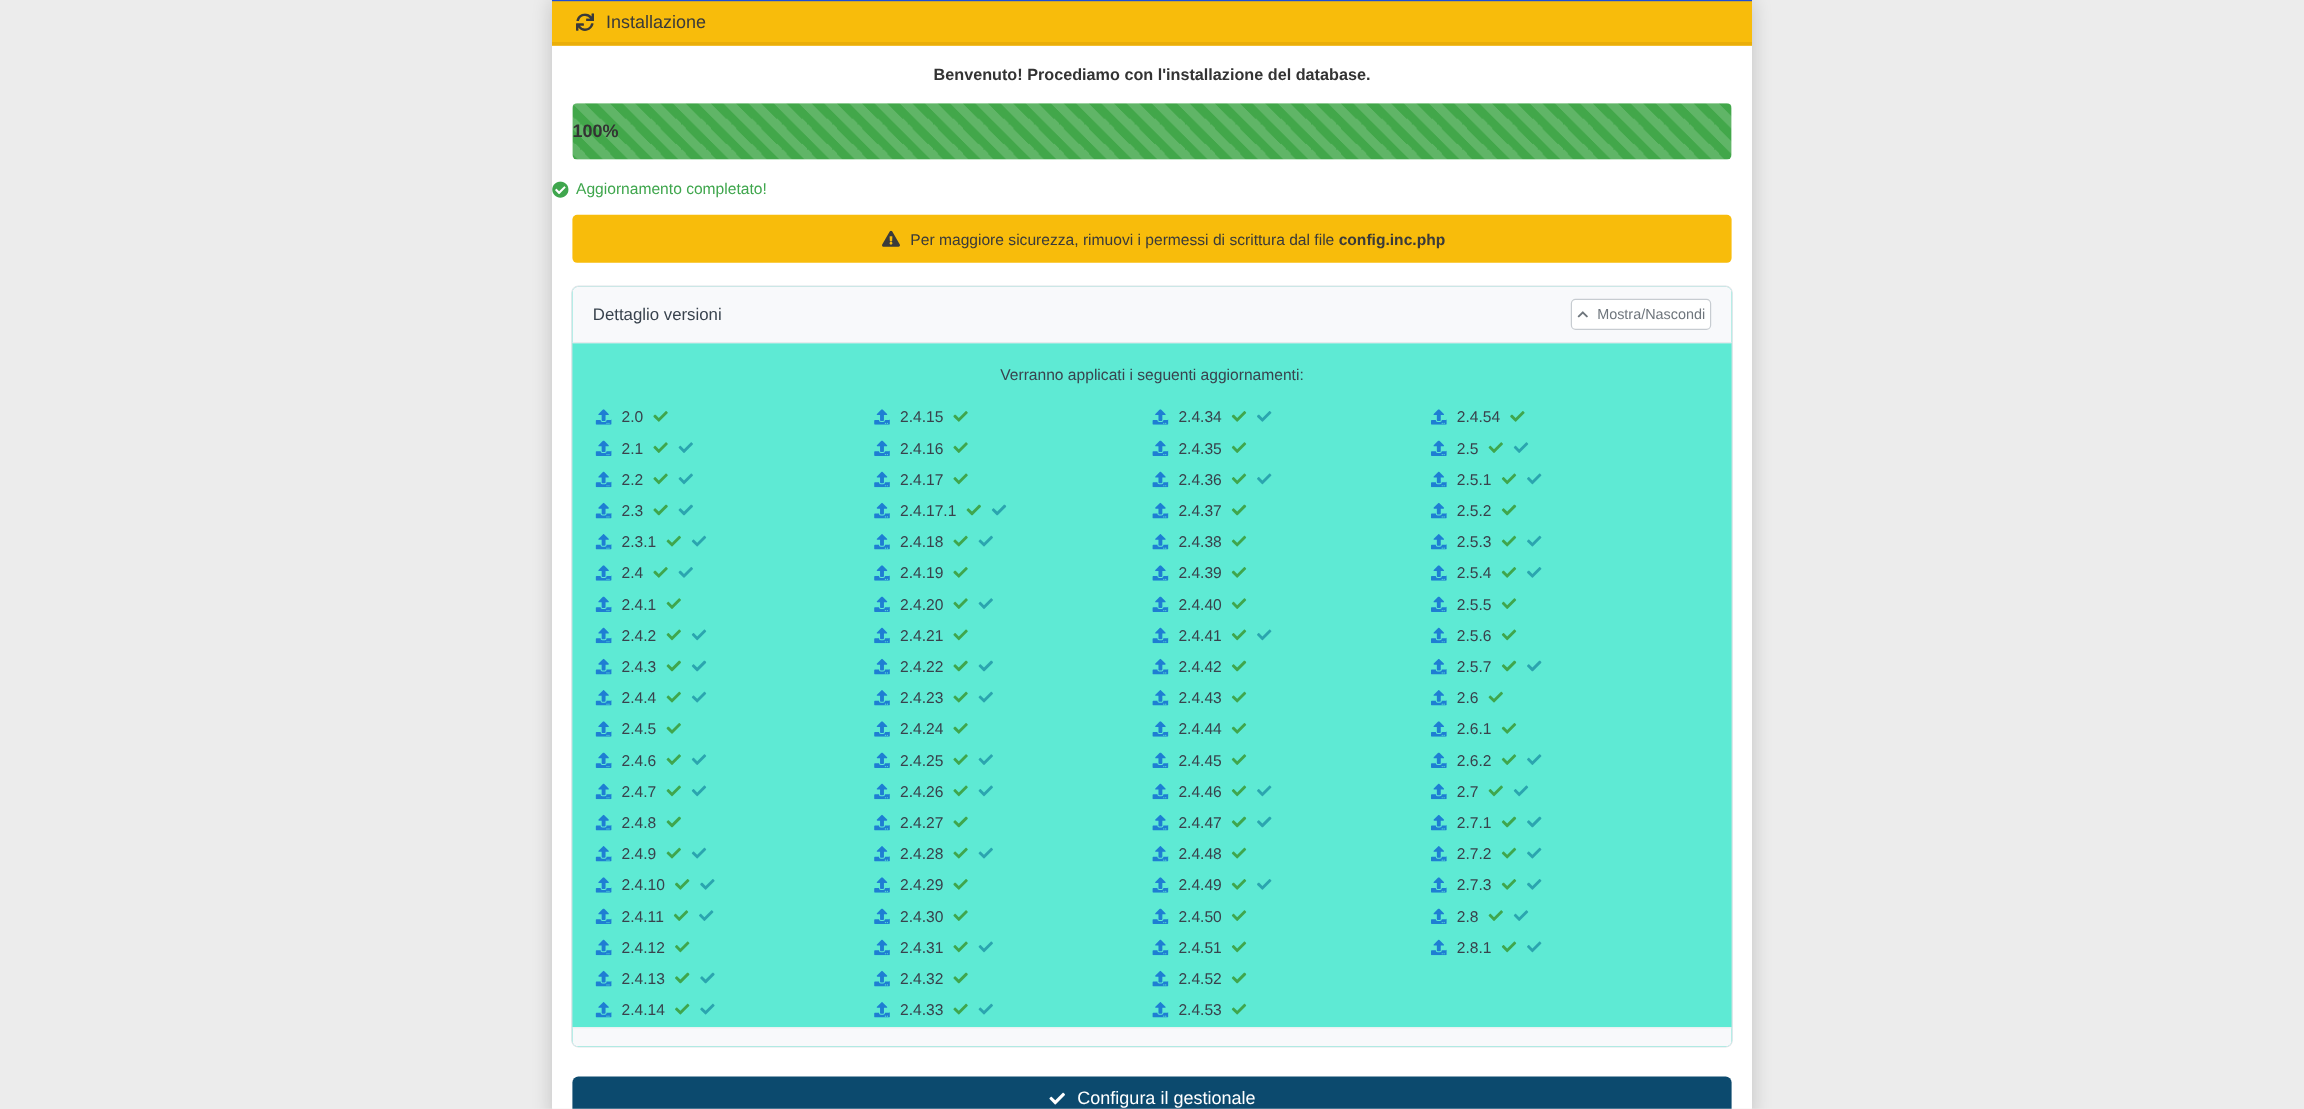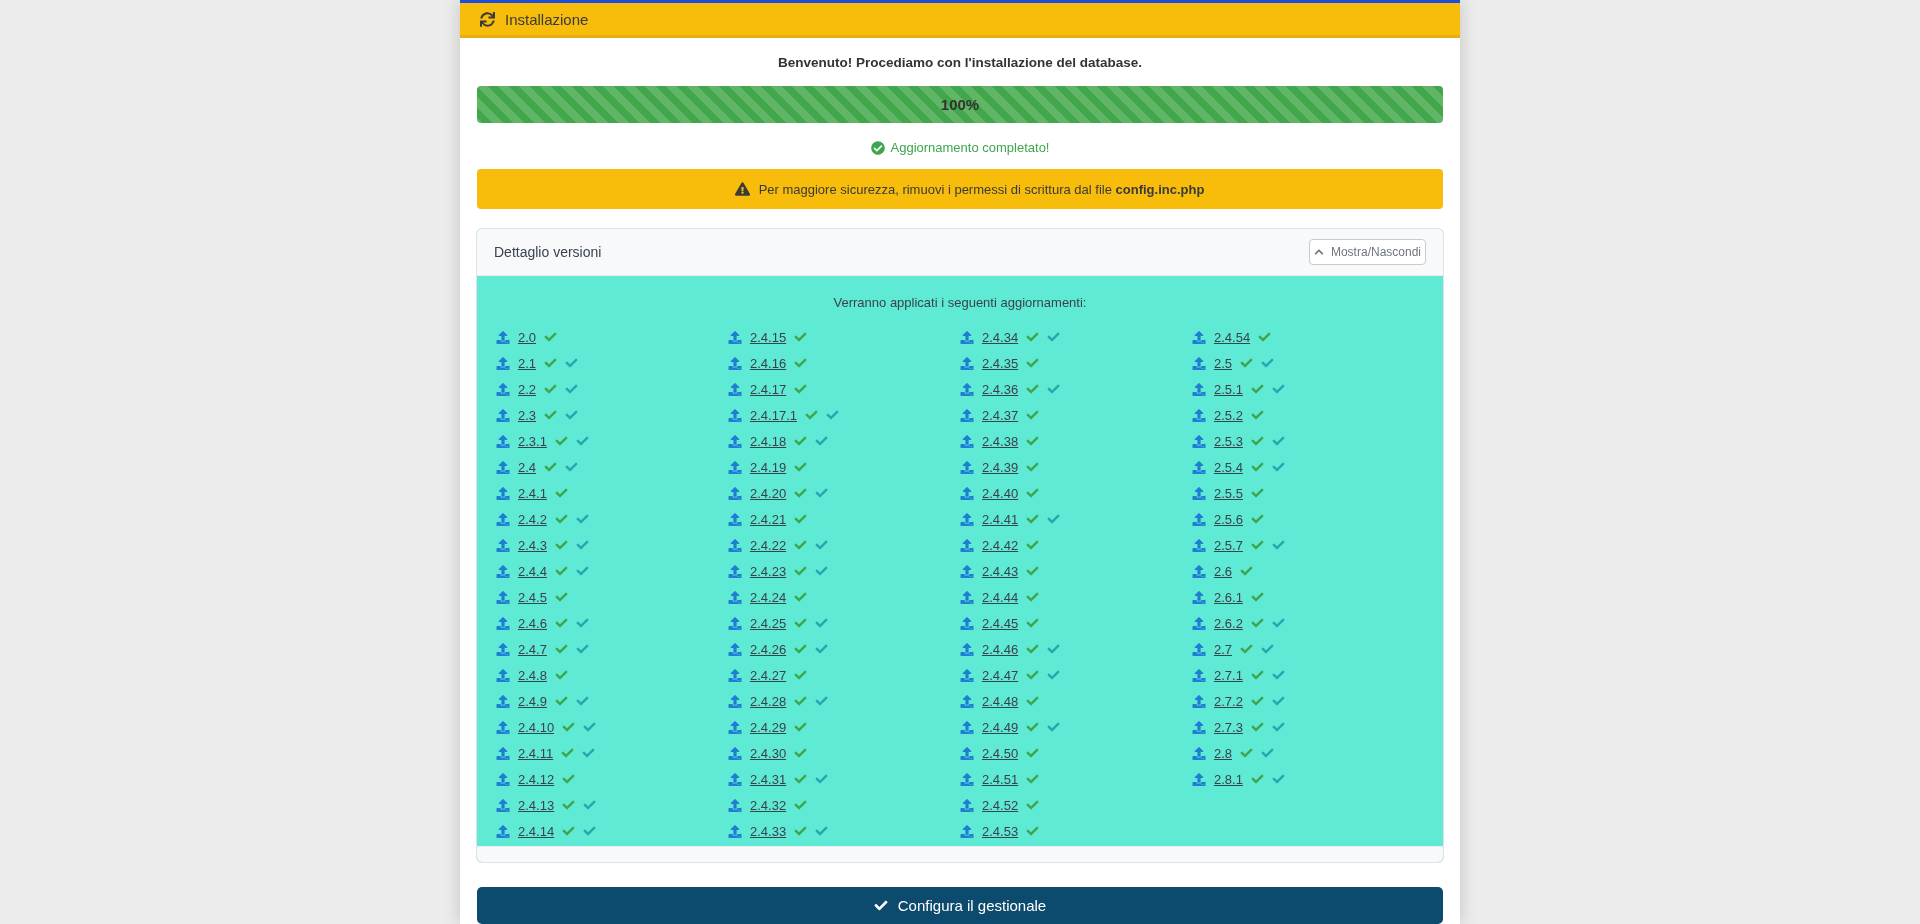--- a/index.html
+++ b/index.html
@@ -13,55 +13,55 @@
     width: 1000px;
     margin: 0 auto;
     background: #ffffff;
     box-shadow: 0 0 16px rgba(0,0,0,0.18);
     padding-bottom: 0;
   }
   
   .top-header {
     height: 38px;
     background: #F8BC0B;
-    border-top: 3px solid #1d4ed8;
+    border-top: 1px solid #1d4ed8;
     border-bottom: 3px solid #EAAE09;
     display: flex;
     align-items: center;
     padding: 0 20px;
     gap: 10px;
     font-size: 15px;
     color: #3a3a3a;
   }
   .top-header svg { width: 15px; height: 15px; }
   
   .welcome {
     margin-top: 17px;
     text-align: center;
     font-size: 13.5px;
     font-weight: bold;
     color: #333;
   }
   
   .progress-wrap { margin: 16px 17px 0 17px; }
   .progress-bar {
-    height: 37px;
+    height: 47px;
     border-radius: 4px;
     background-color: #42A74A;
     background-image: linear-gradient(45deg,
       rgba(255,255,255,.16) 25%, transparent 25%, transparent 50%,
       rgba(255,255,255,.16) 50%, rgba(255,255,255,.16) 75%, transparent 75%, transparent);
     background-size: 21px 21px;
-    display: flex; align-items: center; justify-content: center;
+    display: flex; align-items: center; 
     font-size: 15px; font-weight: bold; color: #333;
   }
   
   .status-line {
     margin-top: 17px;
-    display: flex; align-items: center; justify-content: center; gap: 6px;
+    display: flex; align-items: center; gap: 6px;
     color: #3FA64D; font-size: 13px;
   }
   .status-line svg { width: 14px; height: 14px; }
   
   .warning-bar {
     margin: 14px 17px 0 17px;
     height: 40px;
     background: #F8BC0B;
     border-radius: 4px;
     display: flex; align-items: center; justify-content: center; gap: 9px;
@@ -96,21 +96,20 @@
     cursor: pointer;
   }
   .toggle-btn svg { width: 10px; height: 10px; }
   .panel-body { padding: 19px 19px 0 19px; }
   .panel-intro { text-align: center; font-size: 13px; color: #39434e; }
   .versions-grid {
     margin-top: 14px;
     display: grid;
     grid-template-columns: repeat(4, 1fr);
     padding-bottom: 2px;
-    text-decoration: underline;
   }
   .ver-col { display: flex; flex-direction: column; }
   .ver-item {
     height: 26px;
     display: flex; align-items: center; gap: 8px;
     font-size: 13px; color: #39424c;
   }
   .ver-item svg.upload { width: 14px; height: 13px; }
   .ver-item svg.chk { width: 13px; height: 12px; }
   .panel-footer {

